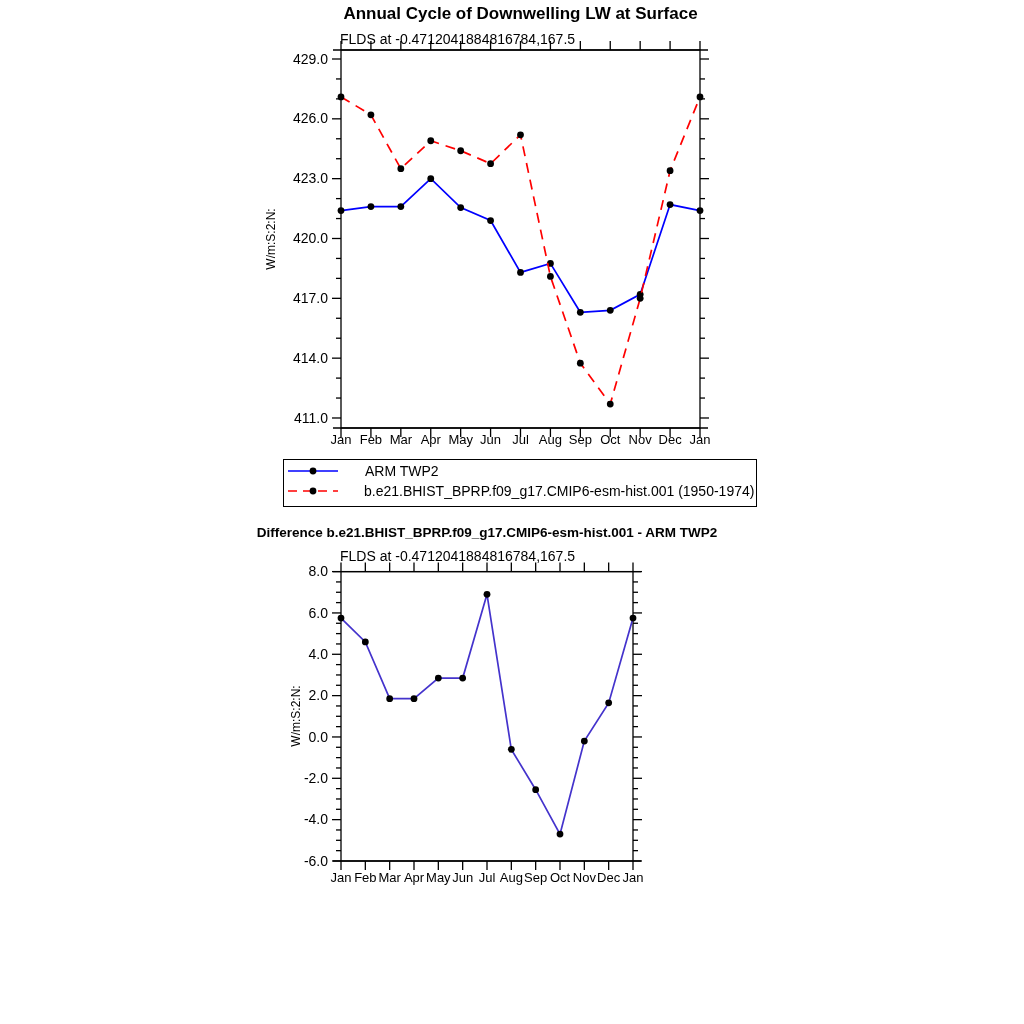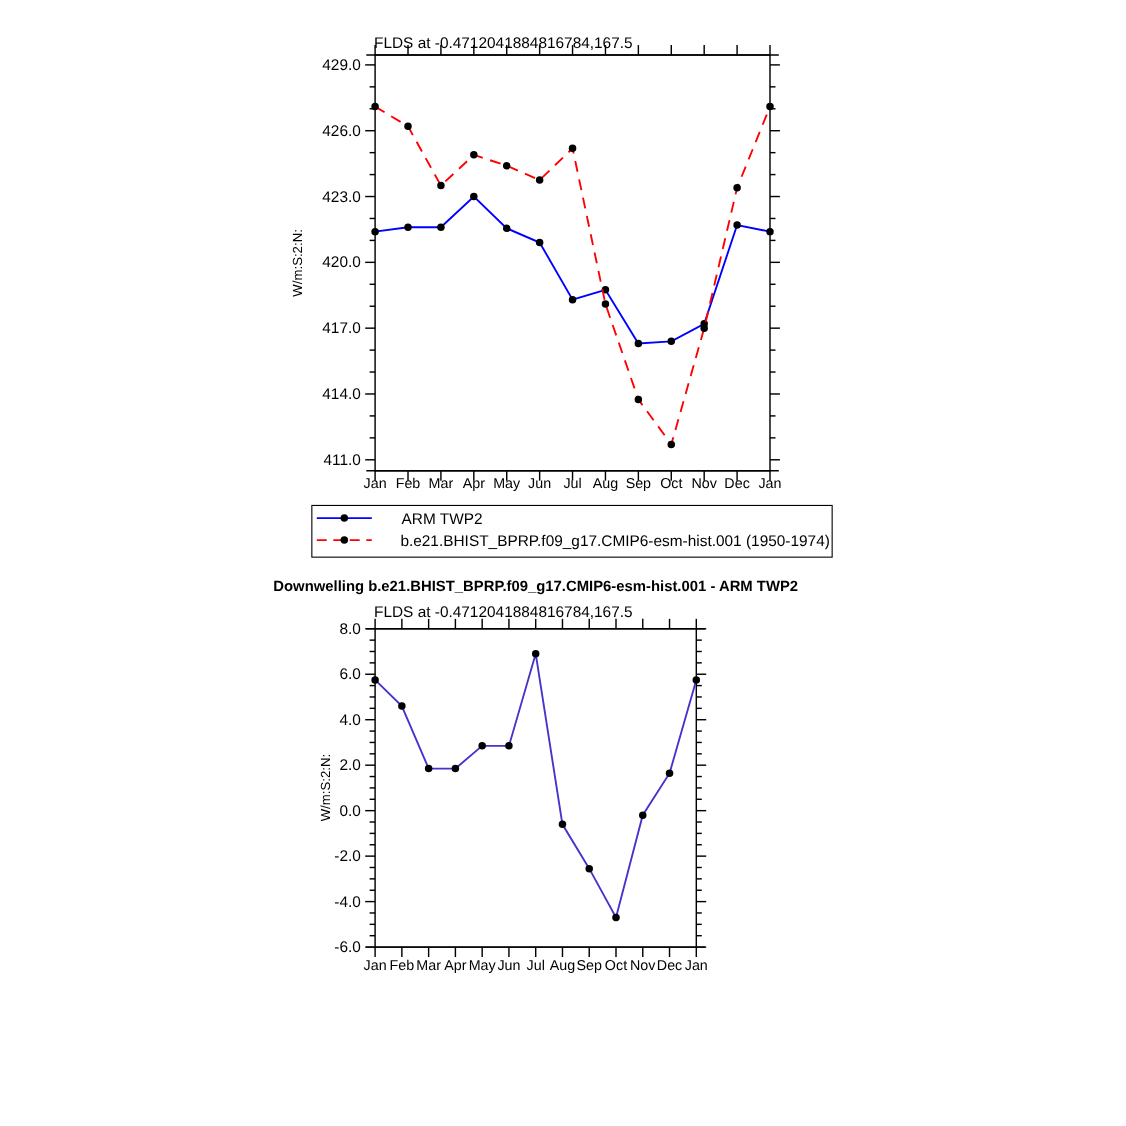--- a/index.html
+++ b/index.html
@@ -280,24 +280,25 @@
         <circle cx="633" cy="618.1075000000001" r="3.4" fill="#000000"></circle>
       </g>
       <g>
         <line x1="288" y1="471" x2="338" y2="471" stroke="#0000ff" stroke-width="1.7"></line>
         <circle cx="313" cy="471" r="3.4" fill="#000000"></circle>
         <line x1="288" y1="491" x2="338" y2="491" stroke="#ff0000" stroke-width="1.7" stroke-dasharray="9,6"></line>
         <circle cx="313" cy="491" r="3.4" fill="#000000"></circle>
       </g>
     </svg>
 
+  <div class="abs t1-title">Annual Cycle of Downwelling LW at Surface</div>
   <div class="abs t1-subtitle">FLDS at -0.4712041884816784,167.5</div>
   <div class="abs ylabel t1-ylabel">W/m:S:2:N:</div>
 
   <div class="abs legend-box"></div>
   <div class="abs legend-label legend-label-1">ARM TWP2</div>
   <div class="abs legend-label legend-label-2">b.e21.BHIST_BPRP.f09_g17.CMIP6-esm-hist.001 (1950-1974)</div>
 
-  <div class="abs t2-title">Downwelling b.e21.BHIST_BPRP.f09_g17.CMIP6-esm-hist.001 - ARM TWP2</div>
+  <div class="abs t2-title">Difference b.e21.BHIST_BPRP.f09_g17.CMIP6-esm-hist.001 - ARM TWP2</div>
   <div class="abs t2-subtitle">FLDS at -0.4712041884816784,167.5</div>
   <div class="abs ylabel t2-ylabel">W/m:S:2:N:</div>
 
 </div>
 
 </body></html>

